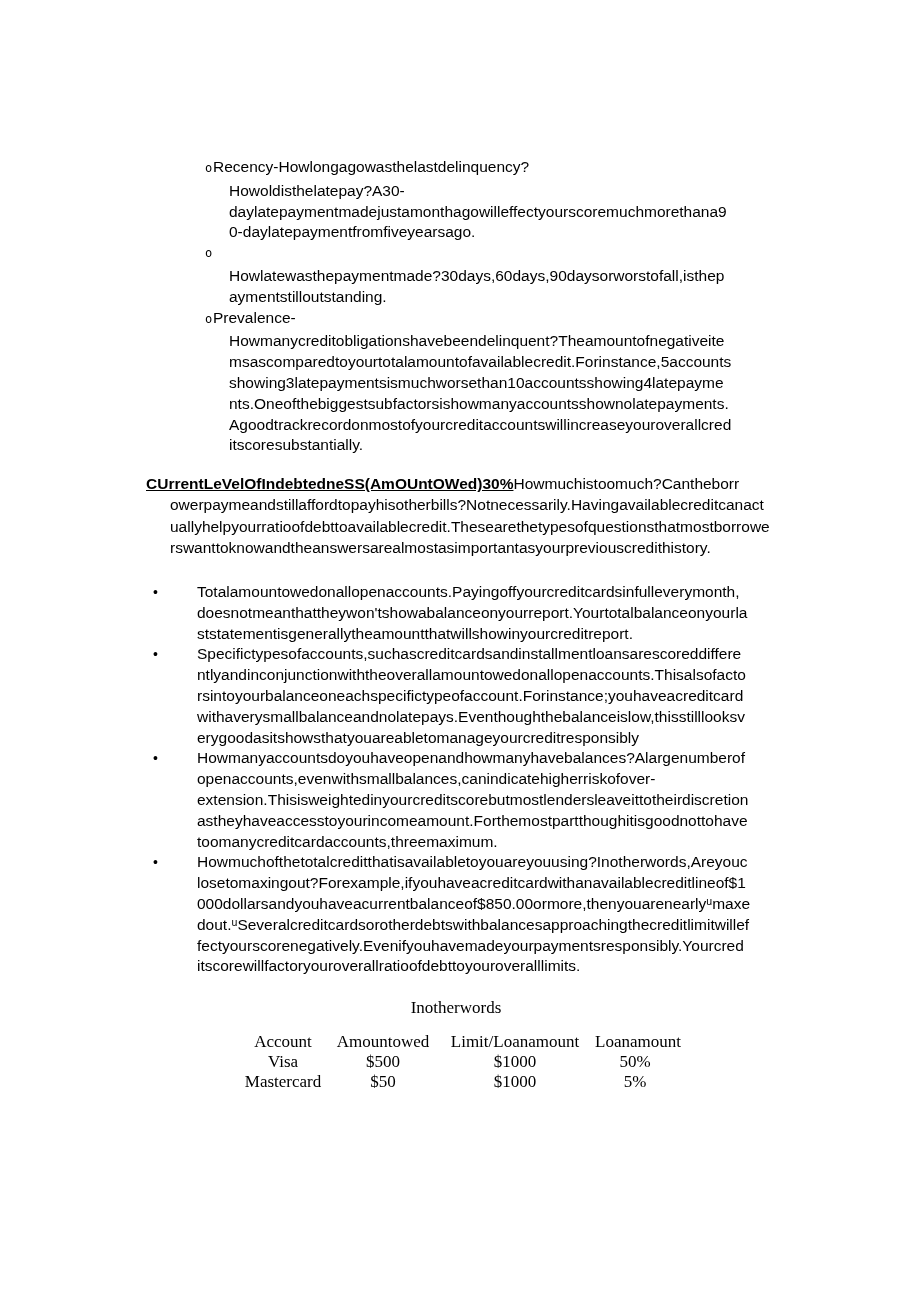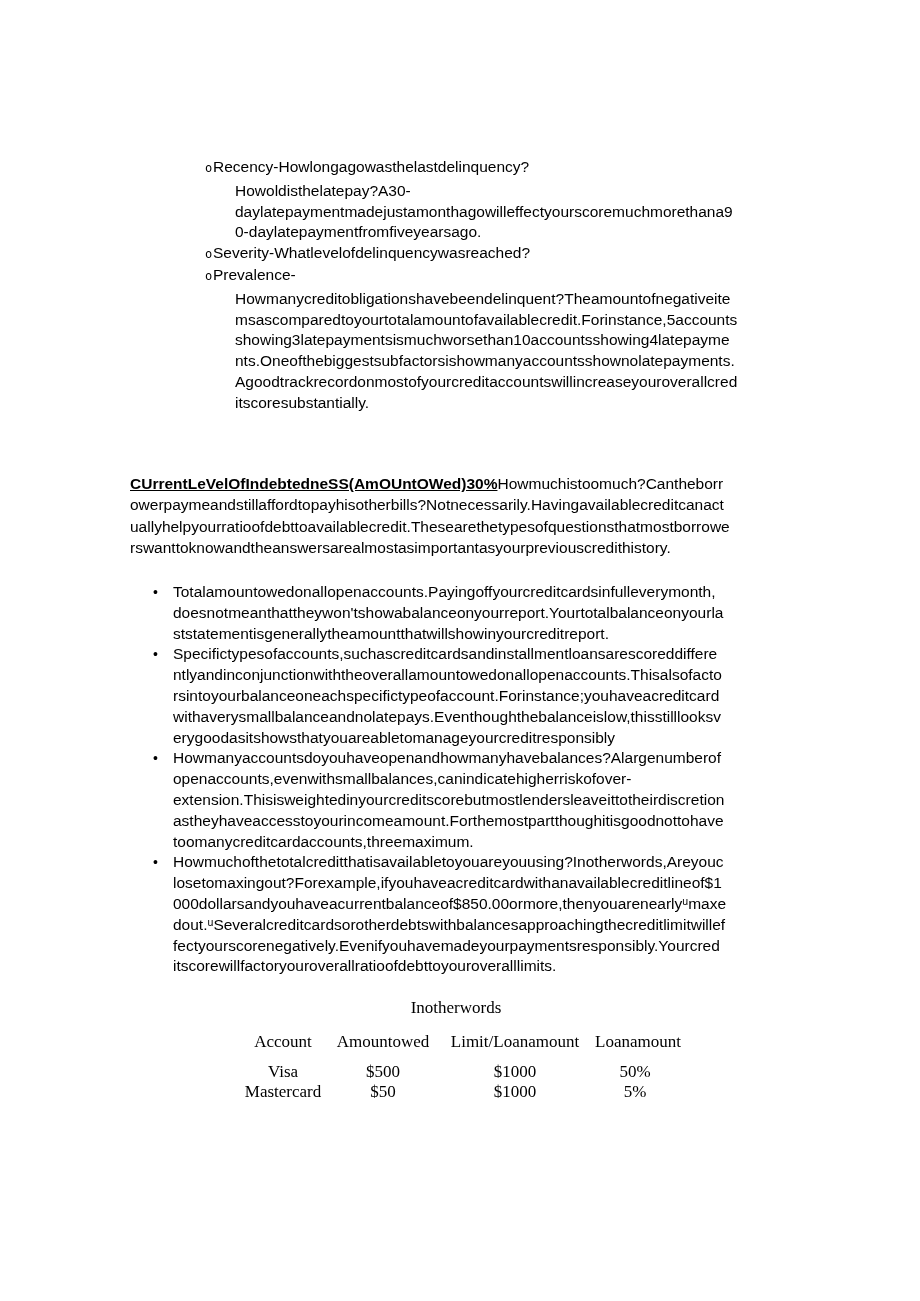--- a/index.html
+++ b/index.html
@@ -4,43 +4,43 @@
 <style>
   * { margin: 0; padding: 0; box-sizing: border-box; }
   html, body { width: 920px; height: 1301px; }
   body {
     background: #ffffff;
     color: #000000;
     font-family: "Liberation Sans", "DejaVu Sans", sans-serif;
     position: relative;
     overflow: hidden;
   }
-  .lines { white-space: pre-line; }
+  .lines { white-space: pre-line; margin-left: 24px; }
 
   
   .o-list {
     position: absolute;
     left: 205px;
     top: 157px;
     font-size: 15.5px;
     line-height: 20.8px;
   }
   .o-head { display: flex; align-items: baseline; }
   .o-marker {
     font-family: "DejaVu Sans Mono", monospace;
     font-size: 12px;
     width: 8px;
     flex: none;
   }
-  .o-detail { margin-left: 30px; margin-top: 2px; }
+  .o-detail { margin-top: 2px; }
 
   
   .para {
     position: absolute;
-    left: 130px;
+    left: 146px;
     top: 473px;
     width: 690px;
     font-size: 15.5px;
     line-height: 21.3px;
   }
   .heading { font-weight: bold; text-decoration: underline; }
 
   
   .bullets {
     position: absolute;
@@ -63,21 +63,21 @@
     font-size: 17px;
     line-height: 20px;
     text-align: center;
   }
   .t-title { margin-bottom: 14px; }
   .t-row { display: flex; }
   .t-row .c1 { width: 96px; }
   .t-row .c2 { width: 104px; text-align: center; }
   .t-row .c3 { width: 160px; }
   .t-row .c4 { width: 80px; }
-  .t-header { margin-bottom: 10px; }
+  .t-header { }
   .row-carloan { margin-top: 23px; }
 </style>
 </head>
 <body>
 
 <div>
 
   <section class="o-list">
 
     <div class="o-item">
@@ -86,22 +86,23 @@
         <span class="o-head-text">Recency-Howlongagowasthelastdelinquency?</span>
       </div>
       <div class="o-detail lines">Howoldisthelatepay?A30-
 daylatepaymentmadejustamonthagowilleffectyourscoremuchmorethana9
 0-daylatepaymentfromfiveyearsago.</div>
     </div>
 
     <div class="o-item">
       <div class="o-head">
         <span class="o-marker">o</span>
-        <span class="o-head-text">Severity-Whatlevelofdelinquencywasreached?</span>
       </div>
+      <div class="o-detail lines">Howlatewasthepaymentmade?30days,60days,90daysorworstofall,isthep
+aymentstilloutstanding.</div>
     </div>
 
     <div class="o-item">
       <div class="o-head">
         <span class="o-marker">o</span>
         <span class="o-head-text">Prevalence-</span>
       </div>
       <div class="o-detail lines">Howmanycreditobligationshavebeendelinquent?Theamountofnegativeite
 msascomparedtoyourtotalamountofavailablecredit.Forinstance,5accounts
 showing3latepaymentsismuchworsethan10accountsshowing4latepayme

